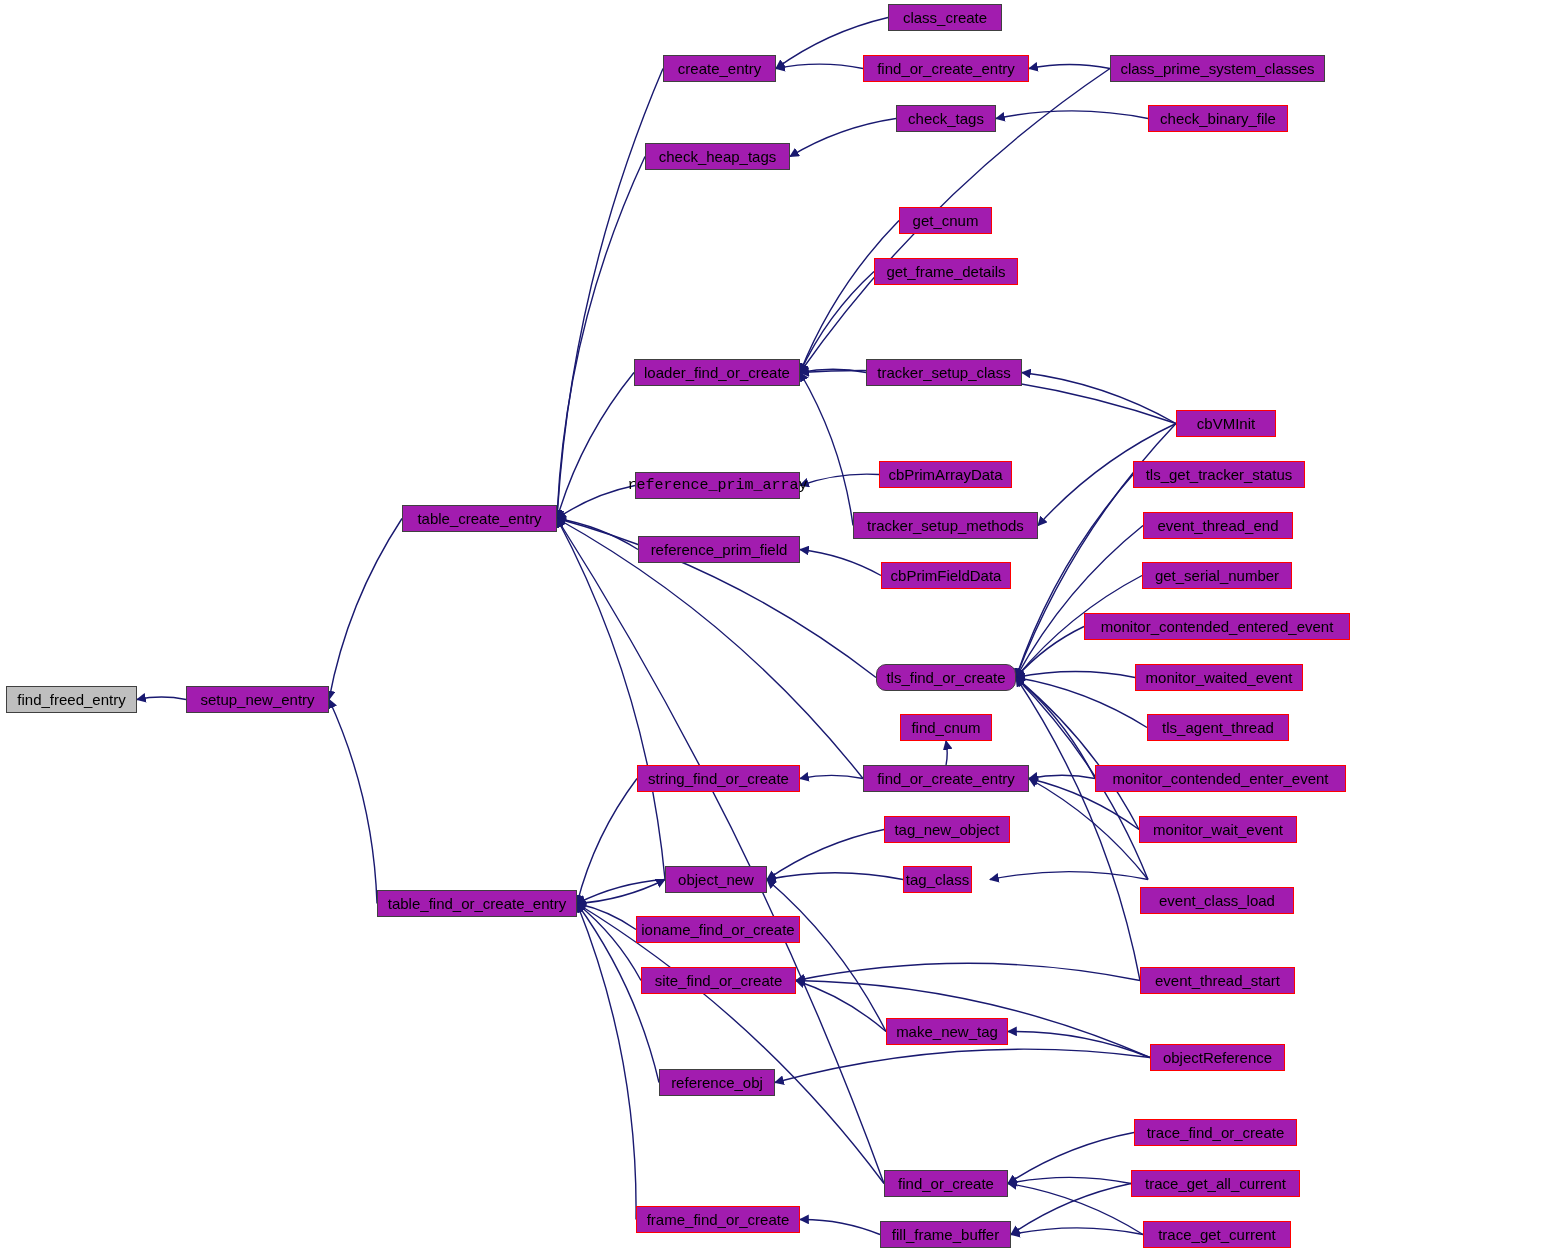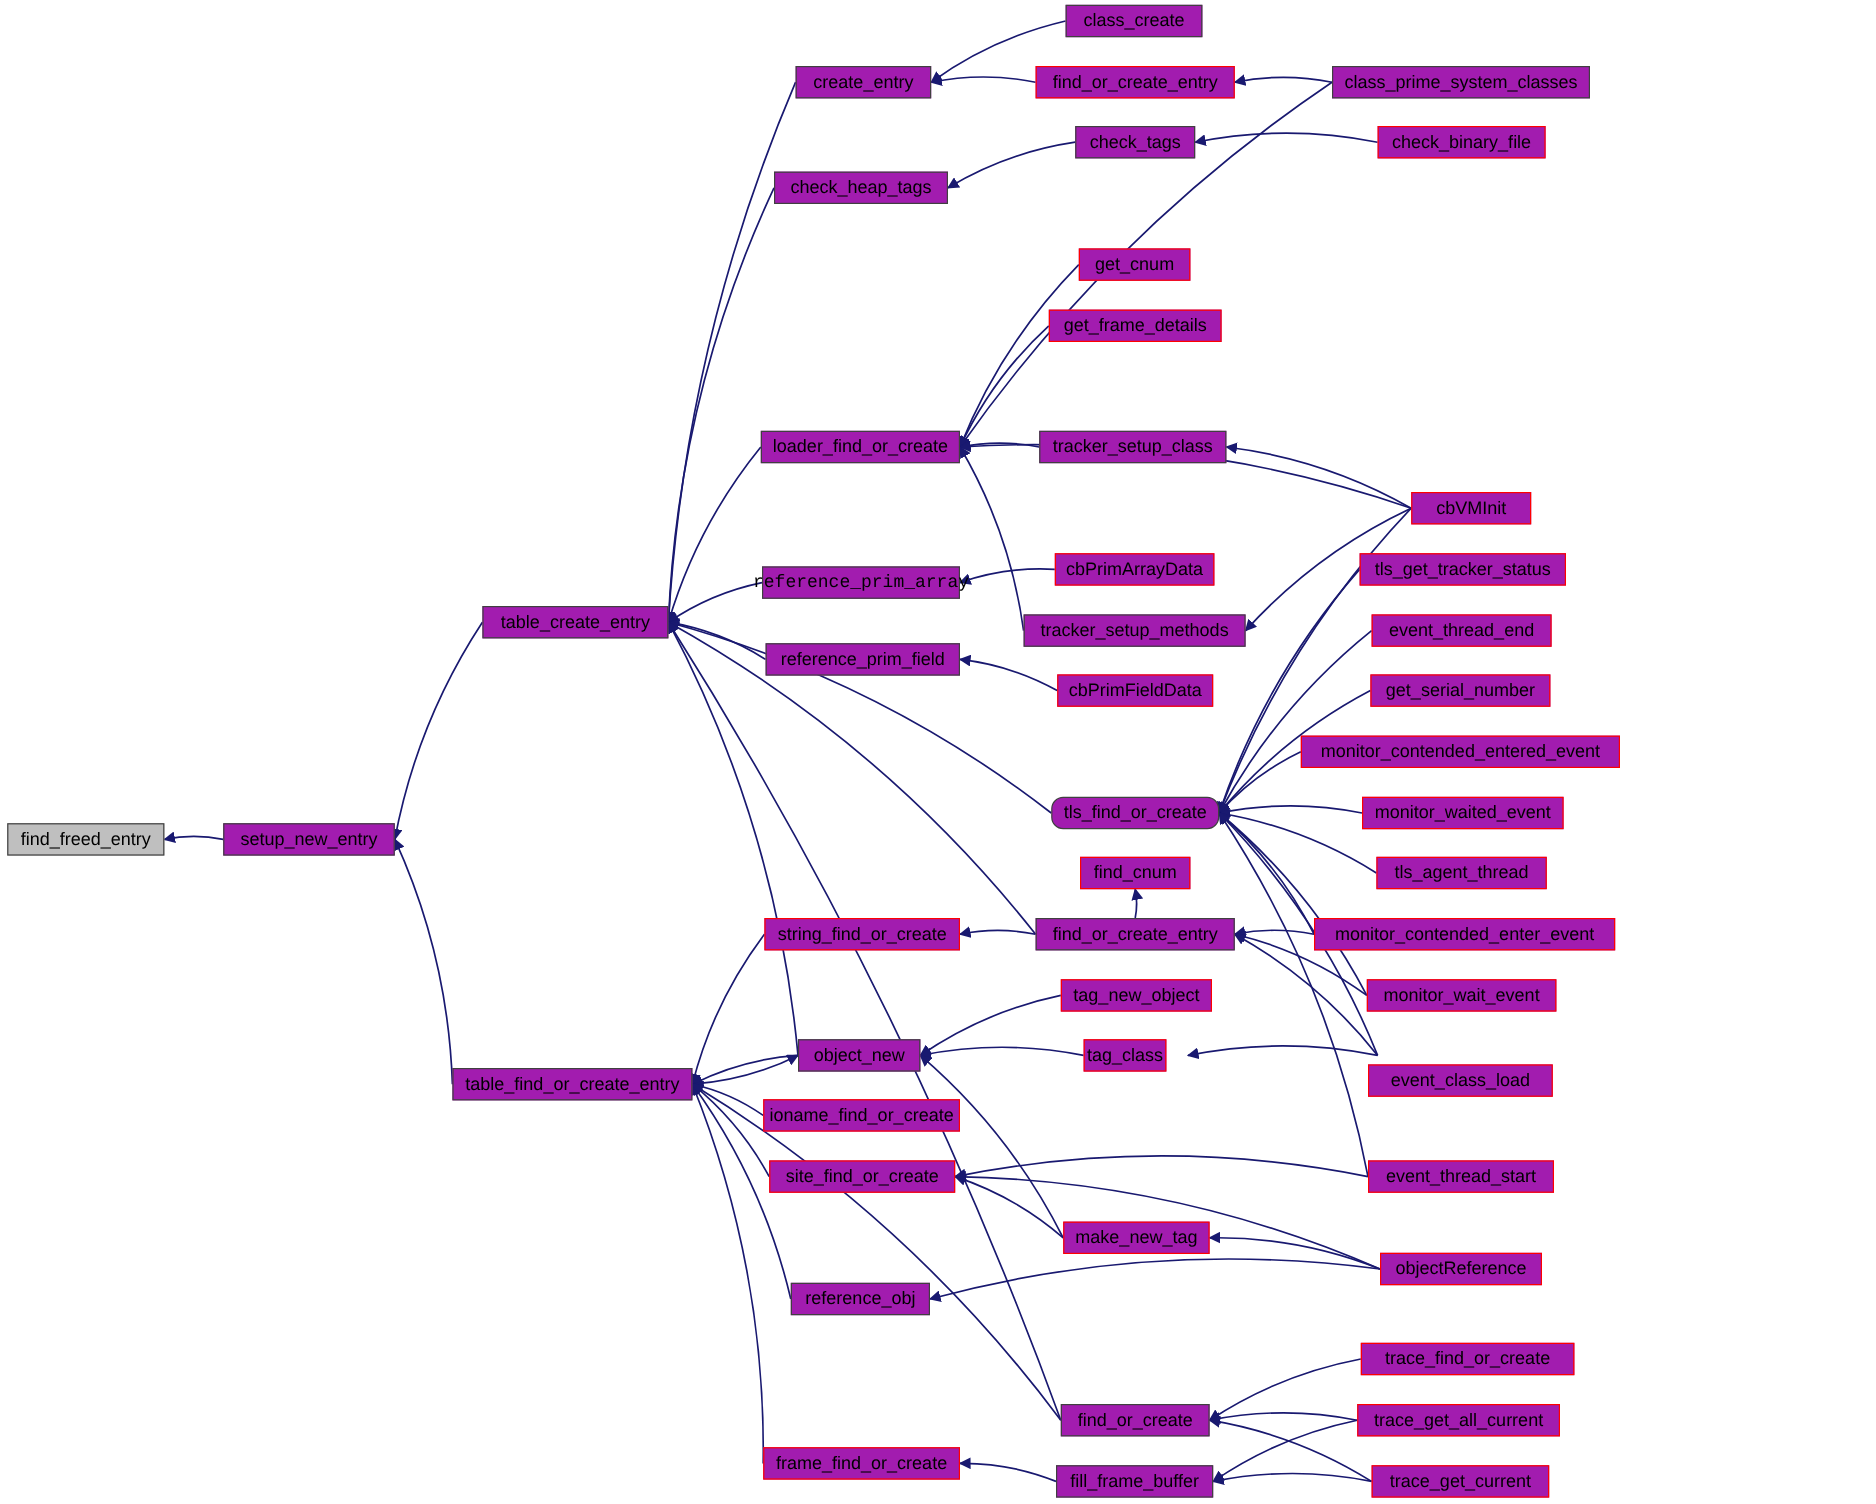--- a/index.html
+++ b/index.html
@@ -133,17 +133,17 @@
       <div class="node red" style="left: 1143px; top: 512px; width: 150px;">event_thread_end</div>
       <div class="node red" style="left: 1142px; top: 562px; width: 150px;">get_serial_number</div>
       <div class="node red" style="left: 1084px; top: 613px; width: 266px;">monitor_contended_entered_event</div>
       <div class="node red" style="left: 1135px; top: 664px; width: 168px;">monitor_waited_event</div>
       <div class="node red" style="left: 1147px; top: 714px; width: 142px;">tls_agent_thread</div>
       <div class="node red" style="left: 1095px; top: 765px; width: 251px;">monitor_contended_enter_event</div>
       <div class="node red" style="left: 1139px; top: 816px; width: 158px;">monitor_wait_event</div>
       <div class="node red" style="left: 1140px; top: 866px; width: 154px; margin-top: 21px;">event_class_load</div>
       <div class="node red" style="left: 1140px; top: 967px; width: 155px;">event_thread_start</div>
       <div class="node red" style="left: 1150px; top: 1044px; width: 135px;">objectReference</div>
-      <div class="node red" style="left: 1134px; top: 1119px; width: 178px;">trace_find_or_create</div>
+      <div class="node red" style="left: 1134px; top: 1119px; width: 163px;">trace_find_or_create</div>
       <div class="node red" style="left: 1131px; top: 1170px; width: 169px;">trace_get_all_current</div>
       <div class="node red" style="left: 1143px; top: 1221px; width: 148px;">trace_get_current</div>
     </div>
 </div>
 
 </body></html>

